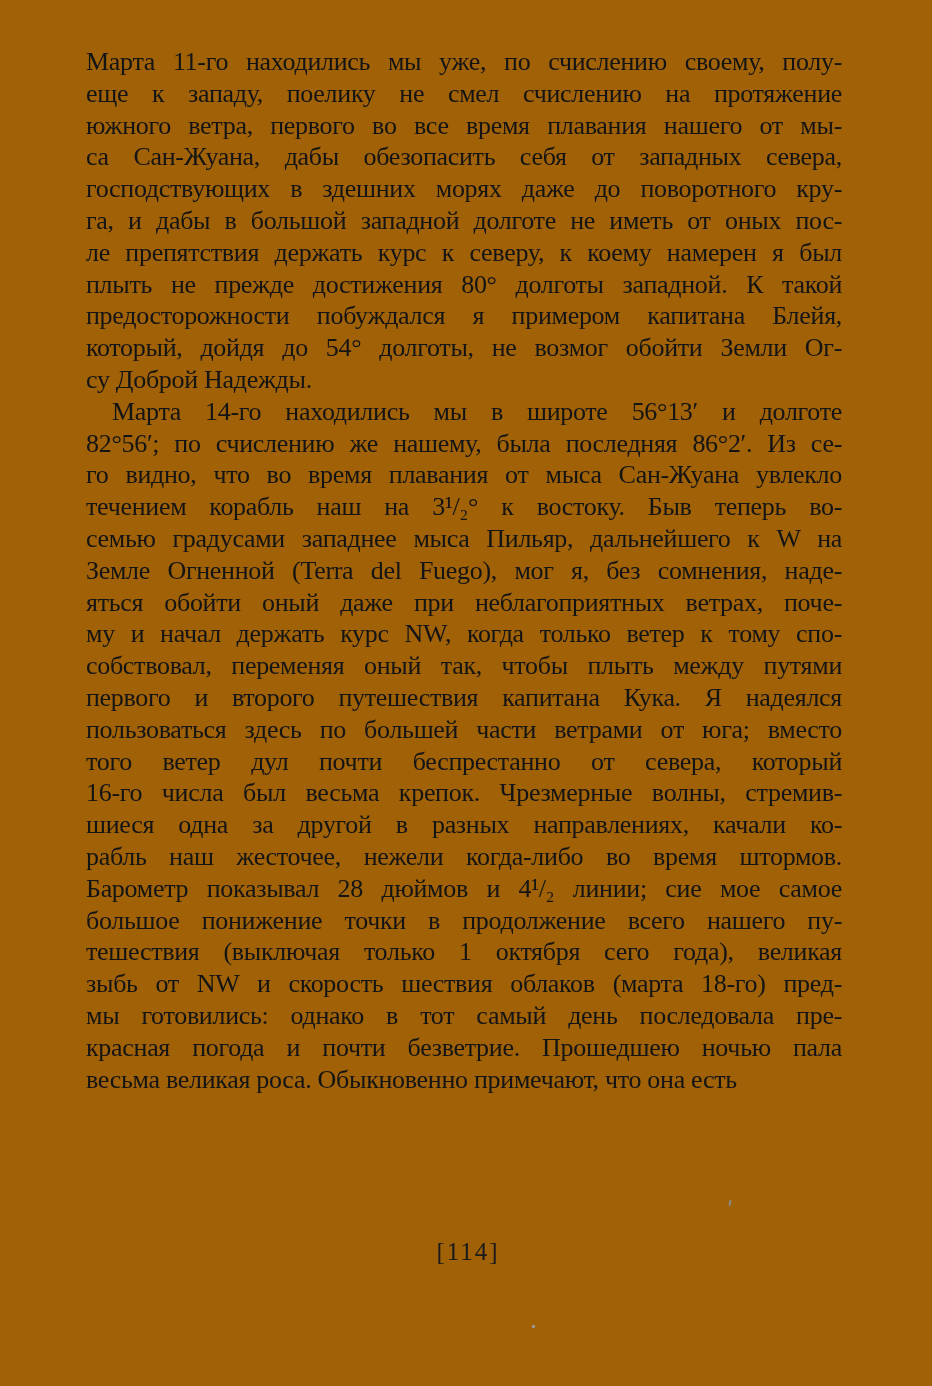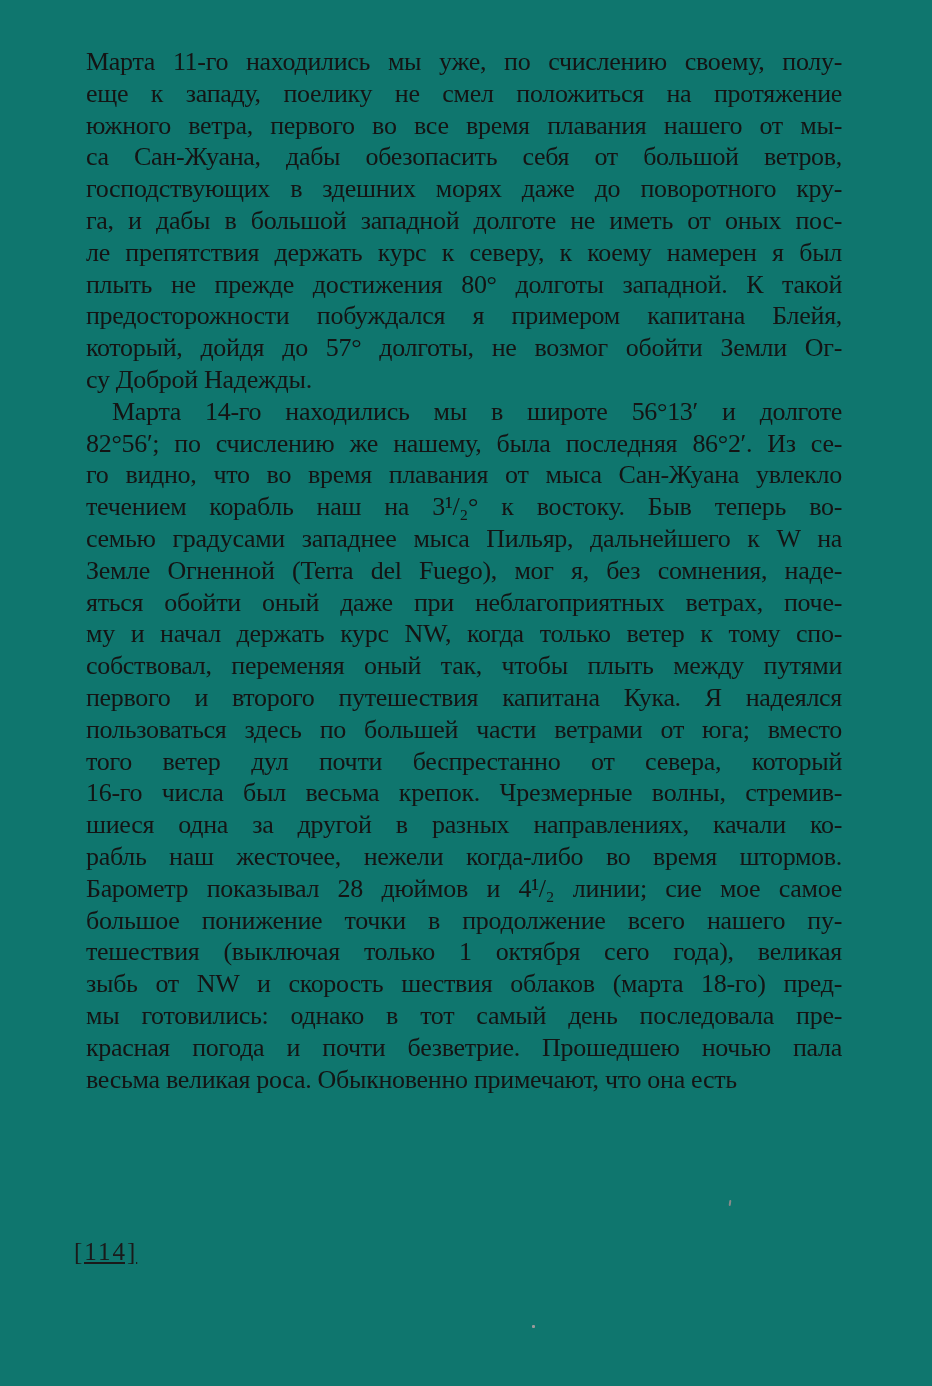--- a/index.html
+++ b/index.html
@@ -4,69 +4,68 @@
 <style>
   html, body { margin: 0; padding: 0; }
   body {
     width: 932px; height: 1386px;
     background: #ffffff;
     position: relative;
     font-family: "Liberation Serif", "DejaVu Serif", serif;
     color: #141414;
     overflow: hidden;
   }
-  .page { position: absolute; inset: 0; background: #0f766e; }
+  .page { position: absolute; inset: 0; background: #a16207; }
   .text-block {
     position: absolute;
     left: 86px; top: 46px;
     width: 756px;
   }
   .line {
     font-size: 26px;
     line-height: 31.8px;
     height: 31.8px;
     overflow: hidden;
     letter-spacing: -0.3px;
     text-align: justify;
     text-align-last: justify;
     white-space: normal;
   }
   .line.end { text-align-last: left; }
   .line.indent { text-indent: 26px; }
   .page-footer {
     position: absolute;
-    left: 74px; top: 1238px;
+    left: 90px; top: 1238px;
     width: 756px;
-    text-align: left;
+    text-align: center;
     font-size: 25px;
     letter-spacing: 2px;
     color: #1a1a1a;
-    text-decoration: underline;
   }
   .speck { position: absolute; background: #8a8a8a; border-radius: 1px; }
   .speck-1 { left: 729px; top: 1200px; width: 2px; height: 6px; transform: rotate(8deg); }
   .speck-2 { left: 532px; top: 1325px; width: 3px; height: 3px; background: #9a9a9a; }
 </style>
 </head>
 <body>
 
 <div class="page">
   <div class="text-block">
 
     <div class="para">
       <div class="line">Марта 11-го находились мы уже, по счислению своему, полу-</div>
-      <div class="line">еще к западу, поелику не смел положиться на протяжение</div>
+      <div class="line">еще к западу, поелику не смел счислению на протяжение</div>
       <div class="line">южного ветра, первого во все время плавания нашего от мы-</div>
-      <div class="line">са Сан-Жуана, дабы обезопасить себя от большой ветров,</div>
+      <div class="line">са Сан-Жуана, дабы обезопасить себя от западных севера,</div>
       <div class="line">господствующих в здешних морях даже до поворотного кру-</div>
       <div class="line">га, и дабы в большой западной долготе не иметь от оных пос-</div>
       <div class="line">ле препятствия держать курс к северу, к коему намерен я был</div>
       <div class="line">плыть не прежде достижения 80° долготы западной. К такой</div>
       <div class="line">предосторожности побуждался я примером капитана Блейя,</div>
-      <div class="line">который, дойдя до 57° долготы, не возмог обойти Земли Ог-</div>
+      <div class="line">который, дойдя до 54° долготы, не возмог обойти Земли Ог-</div>
       <div class="line end">су Доброй Надежды.</div>
     </div>
 
     <div class="para">
       <div class="line indent">Марта 14-го находились мы в широте 56°13′ и долготе</div>
       <div class="line">82°56′; по счислению же нашему, была последняя 86°2′. Из се-</div>
       <div class="line">го видно, что во время плавания от мыса Сан-Жуана увлекло</div>
       <div class="line">течением корабль наш на 3¹/₂° к востоку. Быв теперь во-</div>
       <div class="line">семью градусами западнее мыса Пильяр, дальнейшего к W на</div>
       <div class="line">Земле Огненной (Terra del Fuego), мог я, без сомнения, наде-</div>

